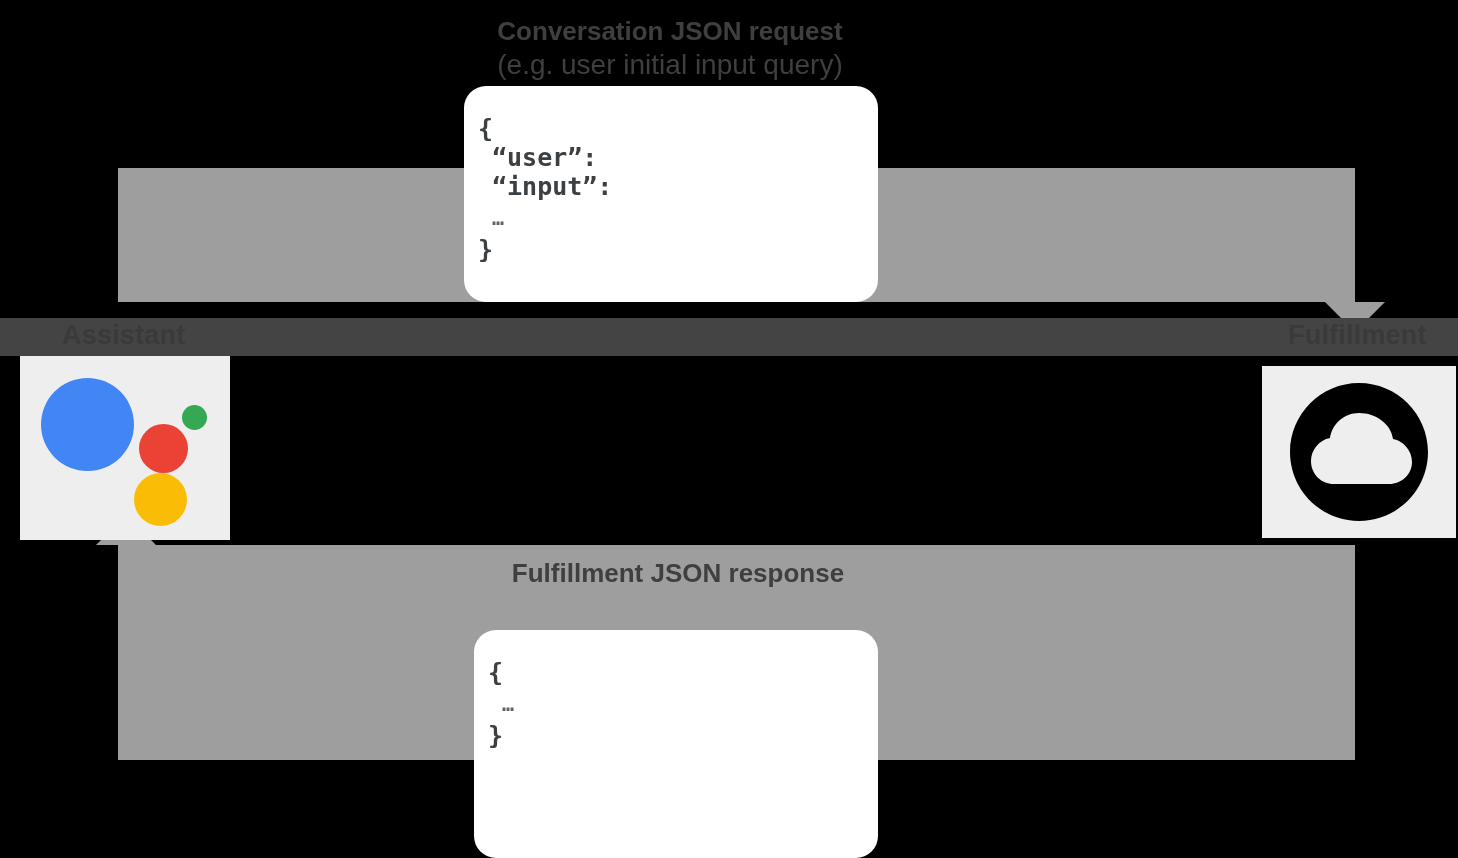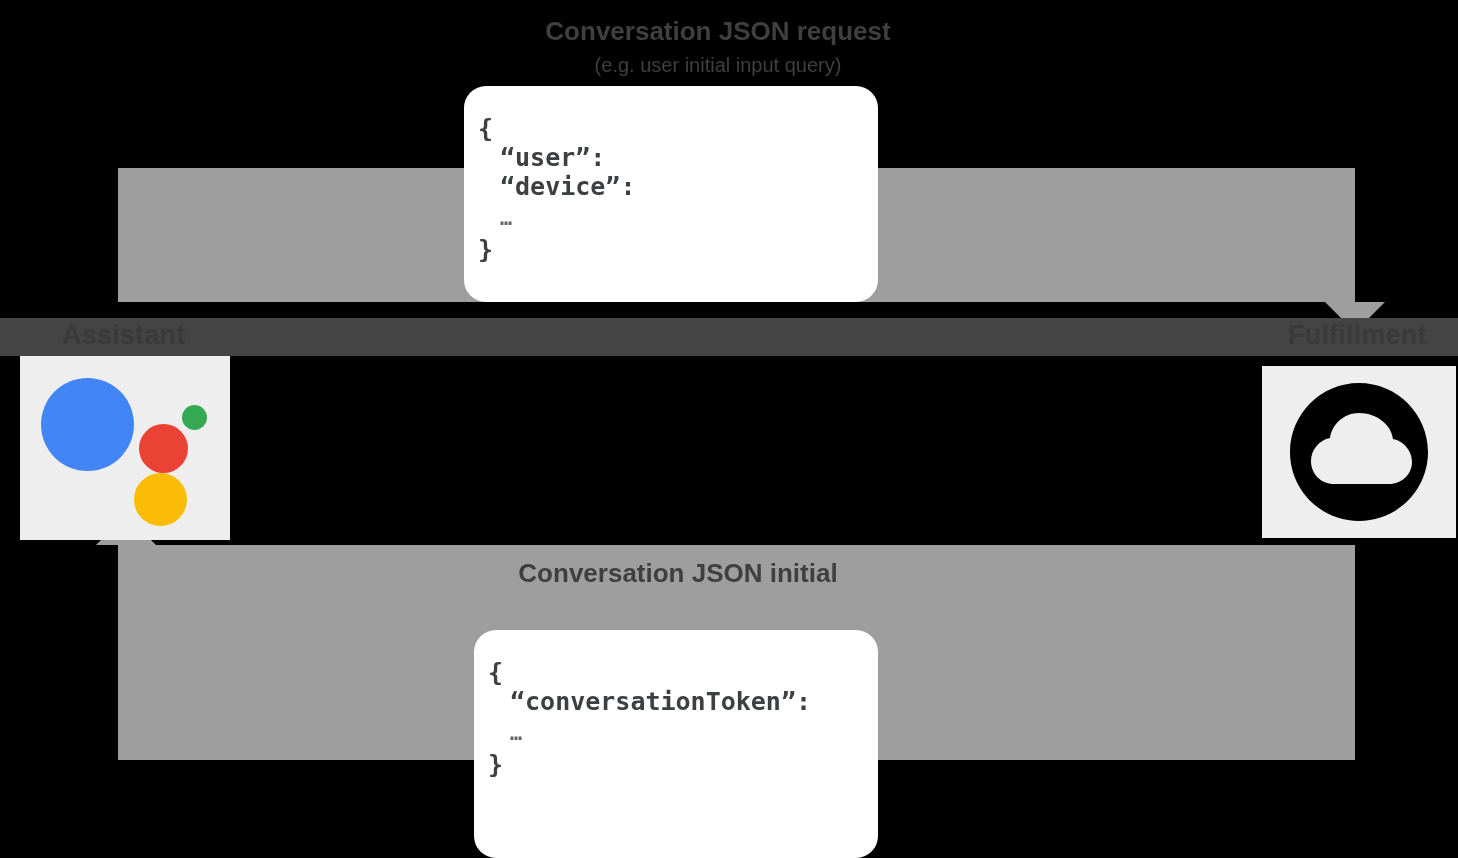--- a/index.html
+++ b/index.html
@@ -138,29 +138,28 @@
     text-align: center;
     white-space: nowrap;
     color: #3f3f3f;
   }
   .caption-title {
     font-size: 26px;
     font-weight: 700;
     line-height: 34px;
   }
   .caption-sub {
-    font-size: 20px;
+    font-size: 28px;
     font-weight: 400;
     line-height: 34px;
   }
   .caption-request {
     left: 0;
     top: 14px;
     width: 1340px;
-    padding-left: 48px;
   }
   .caption-response {
     left: 0;
     top: 556px;
     width: 1356px;
   }
 
   
   .json-card {
     position: absolute;
@@ -183,21 +182,21 @@
   .json-card-response {
     left: 474px;
     top: 630px;
     width: 404px;
     height: 228px;
   }
   .json-line {
     padding-left: 14px;
     white-space: pre;
   }
-  .json-line.indent { padding-left: 36px; }
+  .json-line.indent { padding-left: 28px; }
   .json-line.ellipsis {
     font-size: 20px;
     color: #5f6368;
     line-height: 34px;
   }
 </style>
 </head>
 <body>
 
 <div class="stage">
@@ -209,34 +208,33 @@
   <div class="arrowhead arrowhead-up"></div>
 
   <div class="center-strip"></div>
 
   <div class="caption caption-request">
     <div class="caption-title">Conversation JSON request</div>
     <div class="caption-sub">(e.g. user initial input query)</div>
   </div>
 
   <div class="caption caption-response">
-    <div class="caption-title">Conversation JSON initial</div>
+    <div class="caption-title">Fulfillment JSON response</div>
   </div>
 
   <div class="json-card json-card-request">
     <div class="json-line">{</div>
     <div class="json-line indent">“user”:</div>
-    <div class="json-line indent">“device”:</div>
+    <div class="json-line indent">“input”:</div>
     <div class="json-line indent ellipsis">…</div>
     <div class="json-line">}</div>
   </div>
 
   <div class="json-card json-card-response">
     <div class="json-line">{</div>
-    <div class="json-line indent">“conversationToken”:</div>
     <div class="json-line indent ellipsis">…</div>
     <div class="json-line">}</div>
   </div>
 
   <div class="endpoint endpoint-assistant">
     <div class="assistant-logo">
       <span class="dot dot-blue"></span>
       <span class="dot dot-red"></span>
       <span class="dot dot-green"></span>
       <span class="dot dot-yellow"></span>

